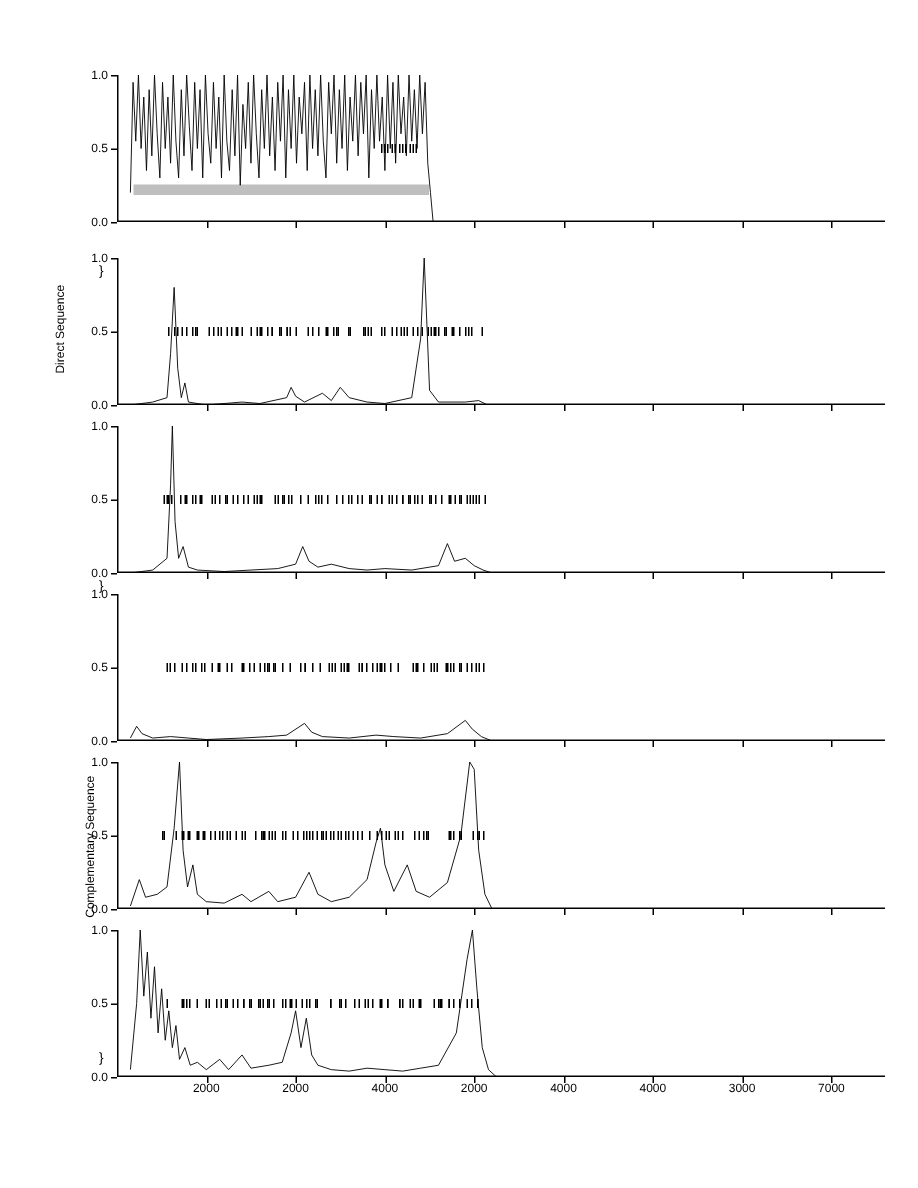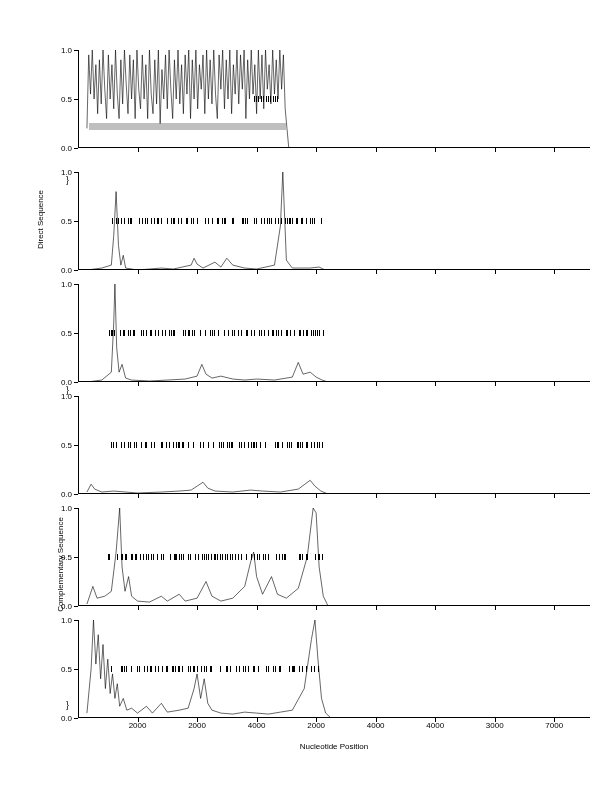--- a/index.html
+++ b/index.html
@@ -643,15 +643,14 @@
           <div class="rug" style="left: 236.43px; top: 46px; height: 6px;"></div>
           <div class="rug" style="left: 239.515px; top: 46px; height: 6px;"></div>
           <div class="rug" style="left: 240.229px; top: 46px; height: 6px;"></div>
           <svg class="trace" width="512" height="98">
             <path d="M8.93 93.10 L13.10 49.00 L15.48 0.00 L17.86 44.10 L20.24 14.70 L22.62 58.80 L25.00 24.50 L27.39 68.60 L29.77 39.20 L32.15 73.50 L34.53 53.90 L36.91 78.40 L39.29 63.70 L41.67 86.24 L45.25 78.40 L48.82 90.16 L53.58 88.20 L59.53 93.10 L68.47 86.24 L74.42 93.10 L83.35 83.30 L89.30 92.12 L101.21 90.16 L110.14 88.20 L116.09 68.60 L119.07 53.90 L122.64 78.40 L126.21 58.80 L129.79 83.30 L133.95 90.16 L142.88 93.10 L154.79 94.08 L166.70 92.12 L178.60 93.10 L190.51 94.08 L202.42 92.12 L214.33 90.16 L226.23 68.60 L233.38 19.60 L236.95 0.00 L239.93 39.20 L243.50 78.40 L247.67 93.10 L253.02 98.00 L512.00 98.00"></path>
           </svg>
         </div>
       </div>
     </div>
 
-  <div class="xaxis-title" style="top:742px;">Nucleotide Position</div>
 
 </div>
 
 </body></html>

